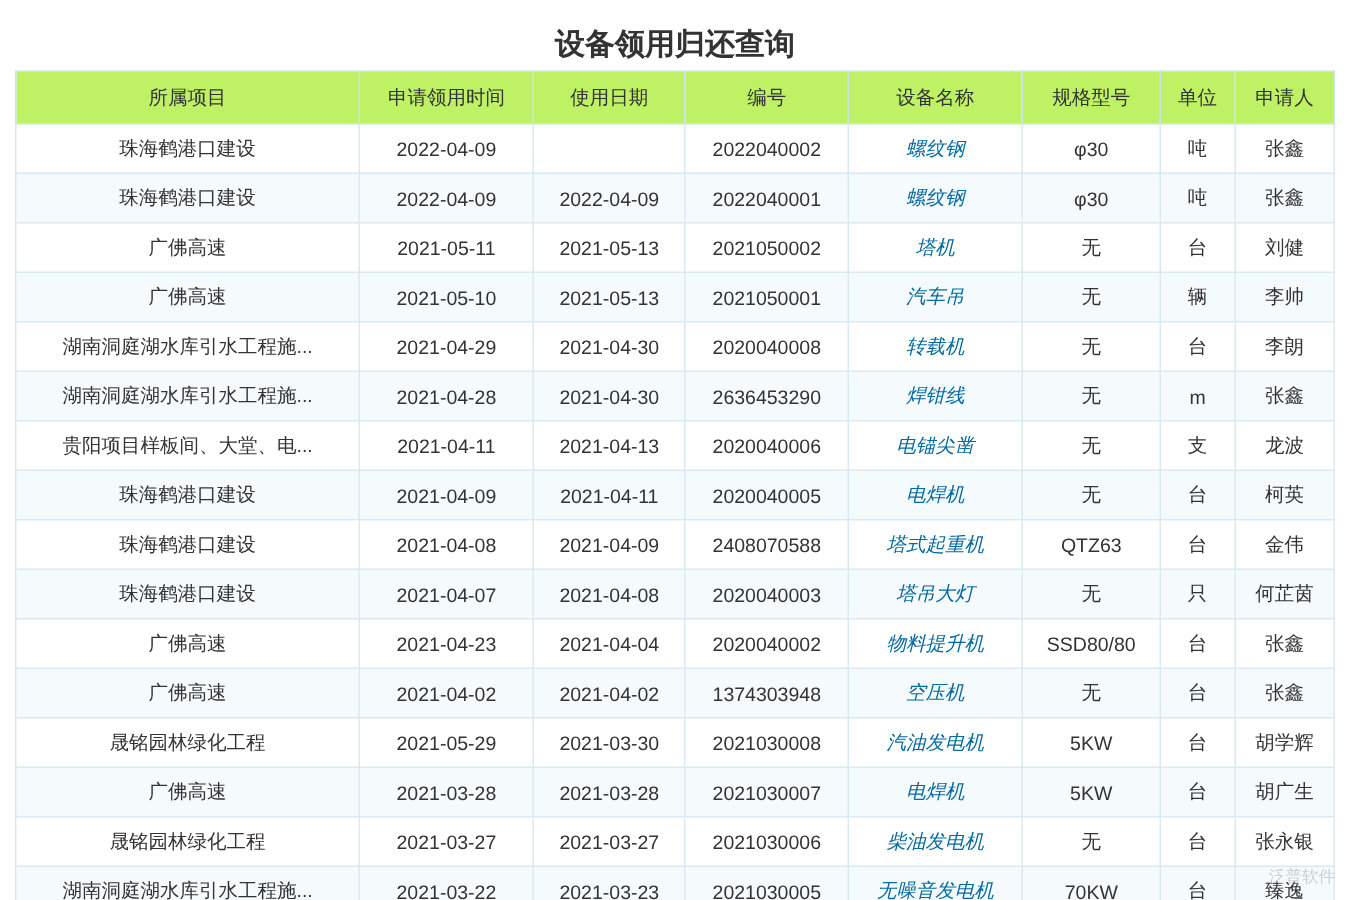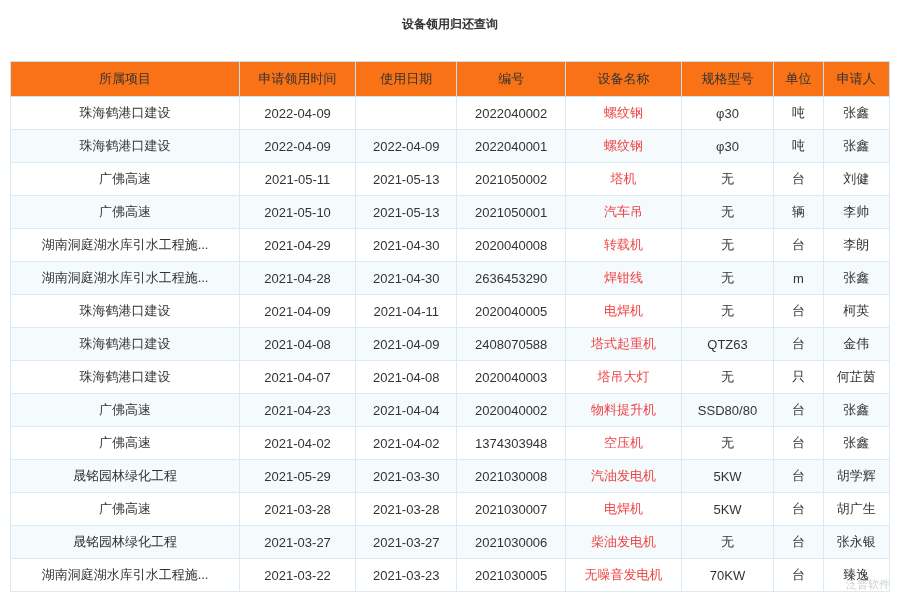--- a/index.html
+++ b/index.html
@@ -6,35 +6,35 @@
     body {
       font-family: "Microsoft YaHei", "SimHei", sans-serif;
       font-size: 13px;
       background: #fff;
       color: #333;
       width: 900px;
       min-height: 600px;
     }
     .page-title {
       text-align: center;
-      font-size: 12px;
+      font-size: 20px;
       font-weight: bold;
-      padding: 16px 0 28px 0;
+      padding: 16px 0 4px 0;
       color: #333;
     }
     .table-container {
       padding: 0 10px 10px 10px;
     }
     table {
       width: 100%;
       border-collapse: collapse;
       font-size: 13px;
     }
     thead tr {
-      background: #f97316;
+      background: #bef264;
     }
     thead th {
       padding: 8px 6px;
       text-align: center;
       font-weight: normal;
       color: #333;
       border: 1px solid #c9e3f0;
     }
     tbody tr {
       background: #fff;
@@ -42,22 +42,23 @@
     tbody tr:nth-child(even) {
       background: #f5fafd;
     }
     tbody td {
       padding: 7px 6px;
       text-align: center;
       border: 1px solid #daeaf5;
       color: #333;
     }
     .link-text {
-      color: #ef4444;
+      color: #0369a1;
       cursor: pointer;
+      font-style: italic;
     }
     .watermark {
       position: fixed;
       bottom: 8px;
       right: 10px;
       font-size: 11px;
       color: #bbb;
       opacity: 0.7;
     }
   </style>
@@ -135,20 +136,30 @@
           <td>湖南洞庭湖水库引水工程施...</td>
           <td>2021-04-28</td>
           <td>2021-04-30</td>
           <td>2636453290</td>
           <td><span class="link-text">焊钳线</span></td>
           <td>无</td>
           <td>m</td>
           <td>张鑫</td>
         </tr>
         <tr>
+          <td>贵阳项目样板间、大堂、电...</td>
+          <td>2021-04-11</td>
+          <td>2021-04-13</td>
+          <td>2020040006</td>
+          <td><span class="link-text">电锚尖凿</span></td>
+          <td>无</td>
+          <td>支</td>
+          <td>龙波</td>
+        </tr>
+        <tr>
           <td>珠海鹤港口建设</td>
           <td>2021-04-09</td>
           <td>2021-04-11</td>
           <td>2020040005</td>
           <td><span class="link-text">电焊机</span></td>
           <td>无</td>
           <td>台</td>
           <td>柯英</td>
         </tr>
         <tr>

